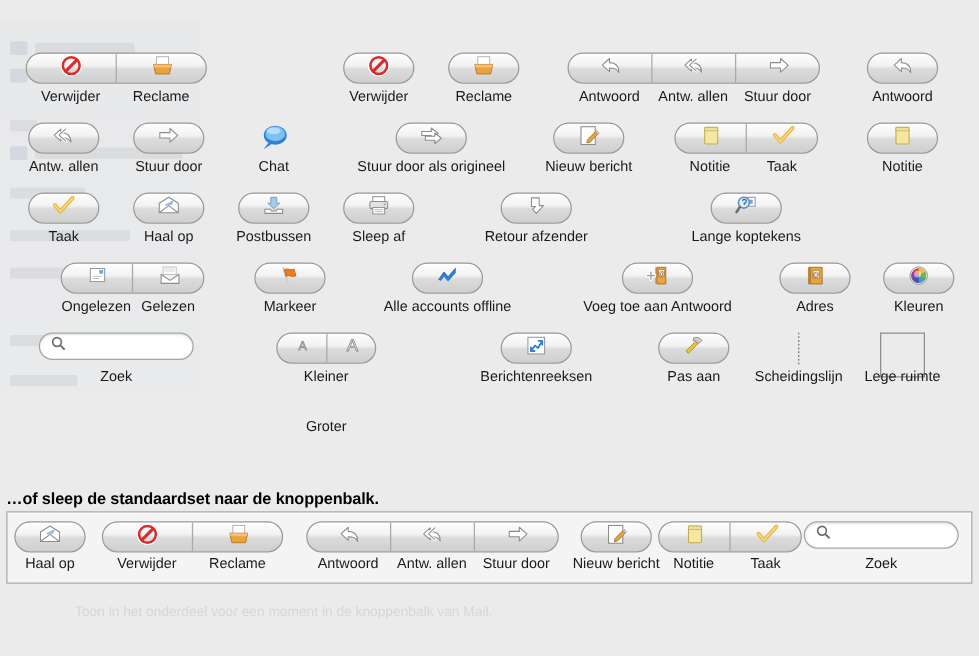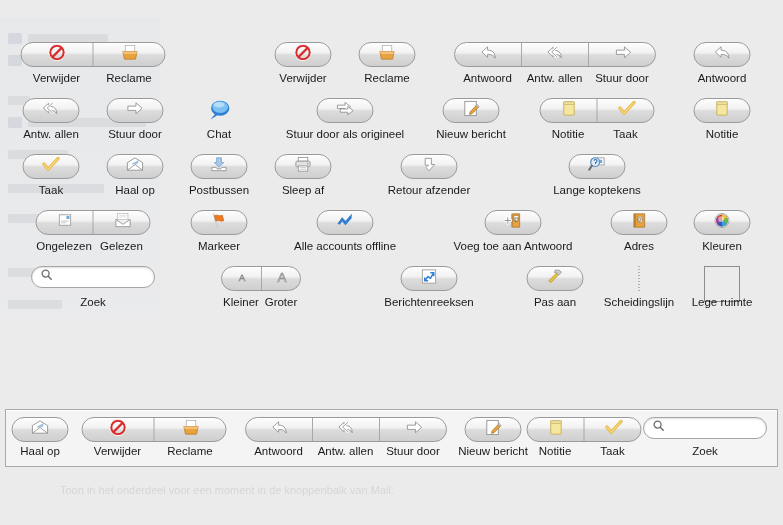--- a/index.html
+++ b/index.html
@@ -404,21 +404,21 @@
                 <rect x="10" y="3" width="7.5" height="7.5" fill="#fff" stroke="#8d8d8d" stroke-width=".8"></rect>
                 <rect x="12" y="5" width="3.5" height="3.5" fill="#6fa8dc"></rect>
                 <circle cx="8" cy="7.5" r="4.6" fill="#dcedf9" stroke="#5a8fc2" stroke-width="1.3"></circle>
                 <path d="M7 5.6 a1.6 1.6 0 1 1 1.4 2.4 v1" fill="none" stroke="#3d6e9c" stroke-width="1.1" stroke-linecap="round"></path>
                 <line x1="4.6" y1="11.2" x2="1.8" y2="15.5" stroke="#6d6d6d" stroke-width="2.2" stroke-linecap="round"></line>
               </svg></span>
           </div>
           <div class="label">Lange koptekens</div>
         </div>
       </div>
-      <div style="position: absolute; left: 0px; top: 188px; width: 717px; height: 52px;">
+      <div style="position: absolute; left: 13px; top: 188px; width: 717px; height: 52px;">
         <div class="item" style="left: 93px;">
           <div class="group" style="width: 115px;">
             <div class="seg" style="flex: 0 0 57px;">
               <span><svg width="19" height="19" viewBox="0 0 20 20">
                   <rect x="4" y="4" width="12" height="11" fill="#fff" stroke="#9b9b9b" stroke-width=".9"></rect>
                   <rect x="11.5" y="5.2" width="3.2" height="3.2" fill="#6fa8dc"></rect>
                   <line x1="5.6" y1="10.5" x2="13.8" y2="10.5" stroke="#c6c6c6" stroke-width="1"></line>
                   <line x1="5.6" y1="12.4" x2="11.5" y2="12.4" stroke="#c6c6c6" stroke-width="1"></line>
                 </svg></span>
             </div>
@@ -511,21 +511,21 @@
               <span><svg width="18" height="18" viewBox="0 0 20 20">
                   <text x="10" y="14.5" font-size="11" text-anchor="middle" fill="#fff" stroke="#8d8d8d" stroke-width=".7" font-family="sans-serif">A</text>
                 </svg></span>
             </div>
             <div class="seg" style="flex: 0 0 40px;">
               <span><svg width="18" height="18" viewBox="0 0 20 20">
                   <text x="10" y="15.5" font-size="15" text-anchor="middle" fill="#fff" stroke="#8d8d8d" stroke-width=".8" font-family="sans-serif">A</text>
                 </svg></span>
             </div>
           </div>
-          <div class="group-labels" style="width: 80px;">
+          <div class="group-labels" style="width: 80px; flex-direction: column;">
             <div class="glab" style="flex: 0 0 40px;">Kleiner</div>
             <div class="glab" style="flex: 0 0 40px;">Groter</div>
           </div>
         </div>
         <div class="item" style="left: 429px;">
           <div class="cap w1">
             <span><svg width="19" height="19" viewBox="0 0 20 20">
                 <rect x="3" y="3" width="14" height="14" fill="#fff" stroke="#9a9a9a" stroke-width=".9"></rect>
                 <path d="M5.5 14.5 L9 10 L11.5 12 L15 6" fill="none" stroke="#2f7fd4" stroke-width="1.6" stroke-linejoin="round"></path>
                 <path d="M15 6 L15 9 M15 6 L12 6" fill="none" stroke="#2f7fd4" stroke-width="1.6" stroke-linecap="round"></path>
@@ -547,20 +547,21 @@
           <div class="sepline"></div>
           <div class="label">Scheidingslijn</div>
         </div>
         <div class="item" style="left: 722px;">
           <div class="sq"></div>
           <div class="label">Lege ruimte</div>
         </div>
       </div>
     </div>
 
+  <div class="headline" id="headline-bottom">…of sleep de standaardset naar de knoppenbalk.</div>
 
   <div class="defaultset" id="defaultset">
       <div class="item" style="left: 34px; top: 7px;">
         <div class="cap w1">
           <span><svg width="19" height="19" viewBox="0 0 20 20">
               <path d="M2 16 L2 8 L10 3 L18 8 L18 16 Z" fill="#fff" stroke="#8d8d8d" stroke-width=".9" stroke-linejoin="round"></path>
               <path d="M2 16 L10 10 L18 16" fill="none" stroke="#8d8d8d" stroke-width=".9" stroke-linejoin="round"></path>
               <path d="M7 9.5 L13.5 6 L12.5 9 Z" fill="#9dc3e8" stroke="#7fa9d6" stroke-width=".6"></path>
             </svg></span>
         </div>

